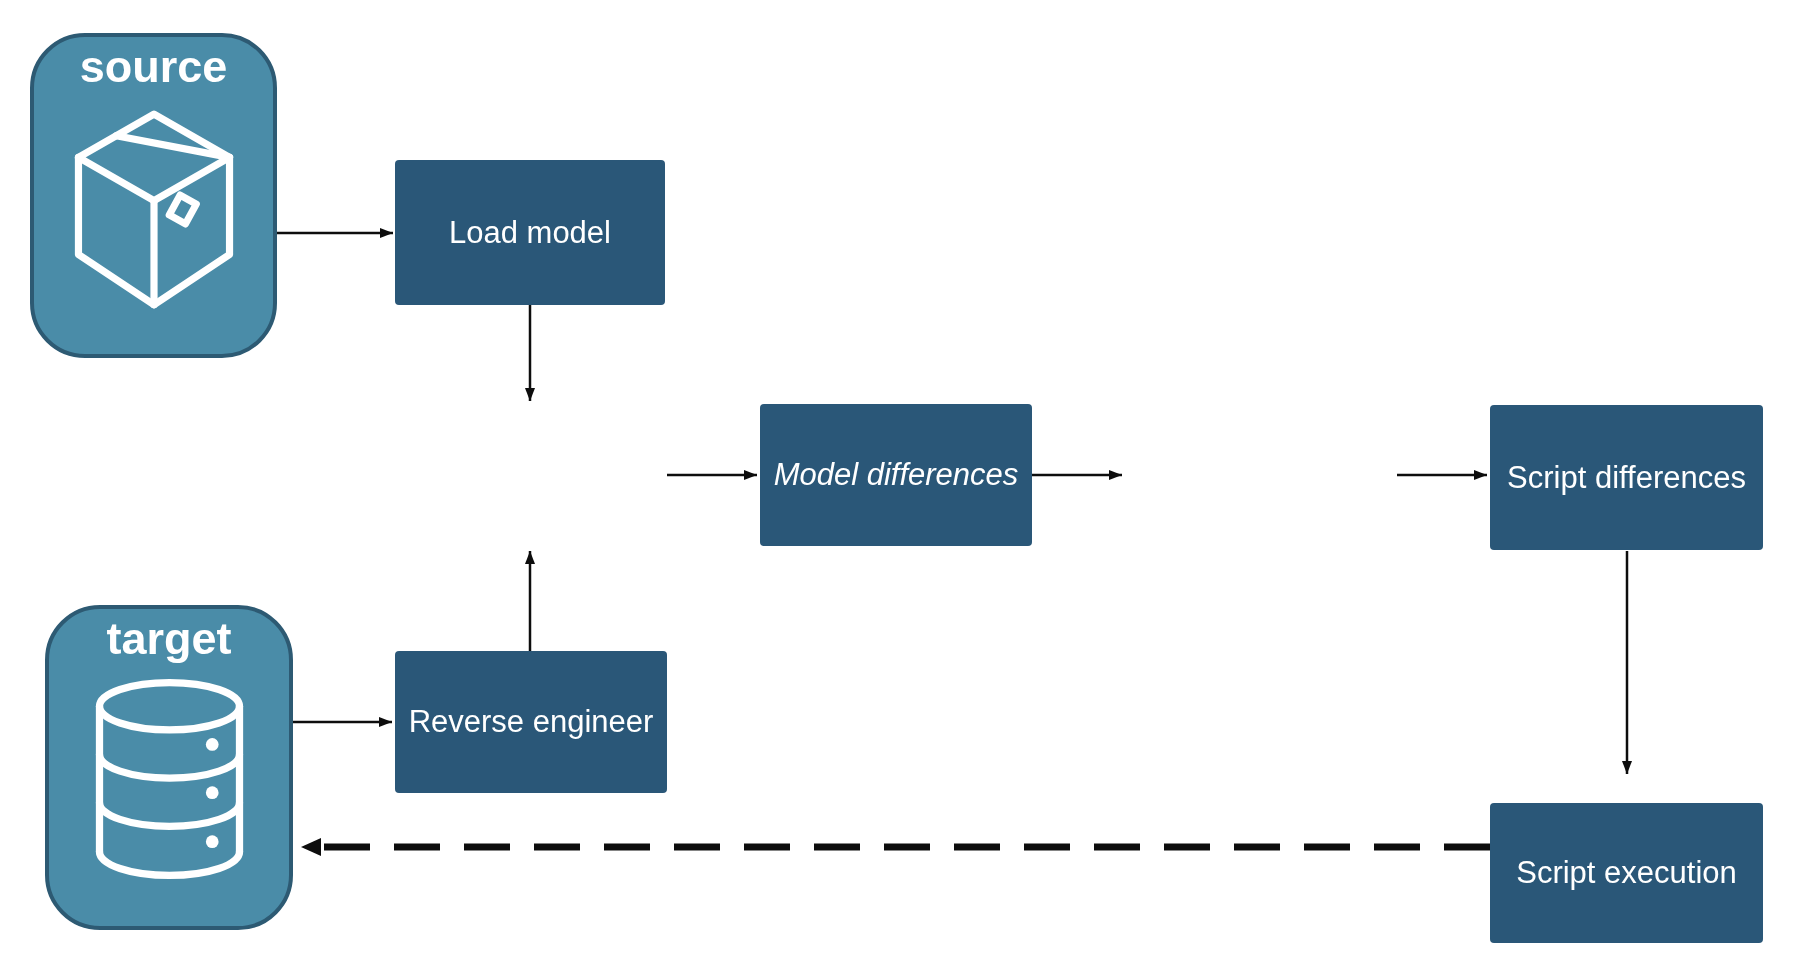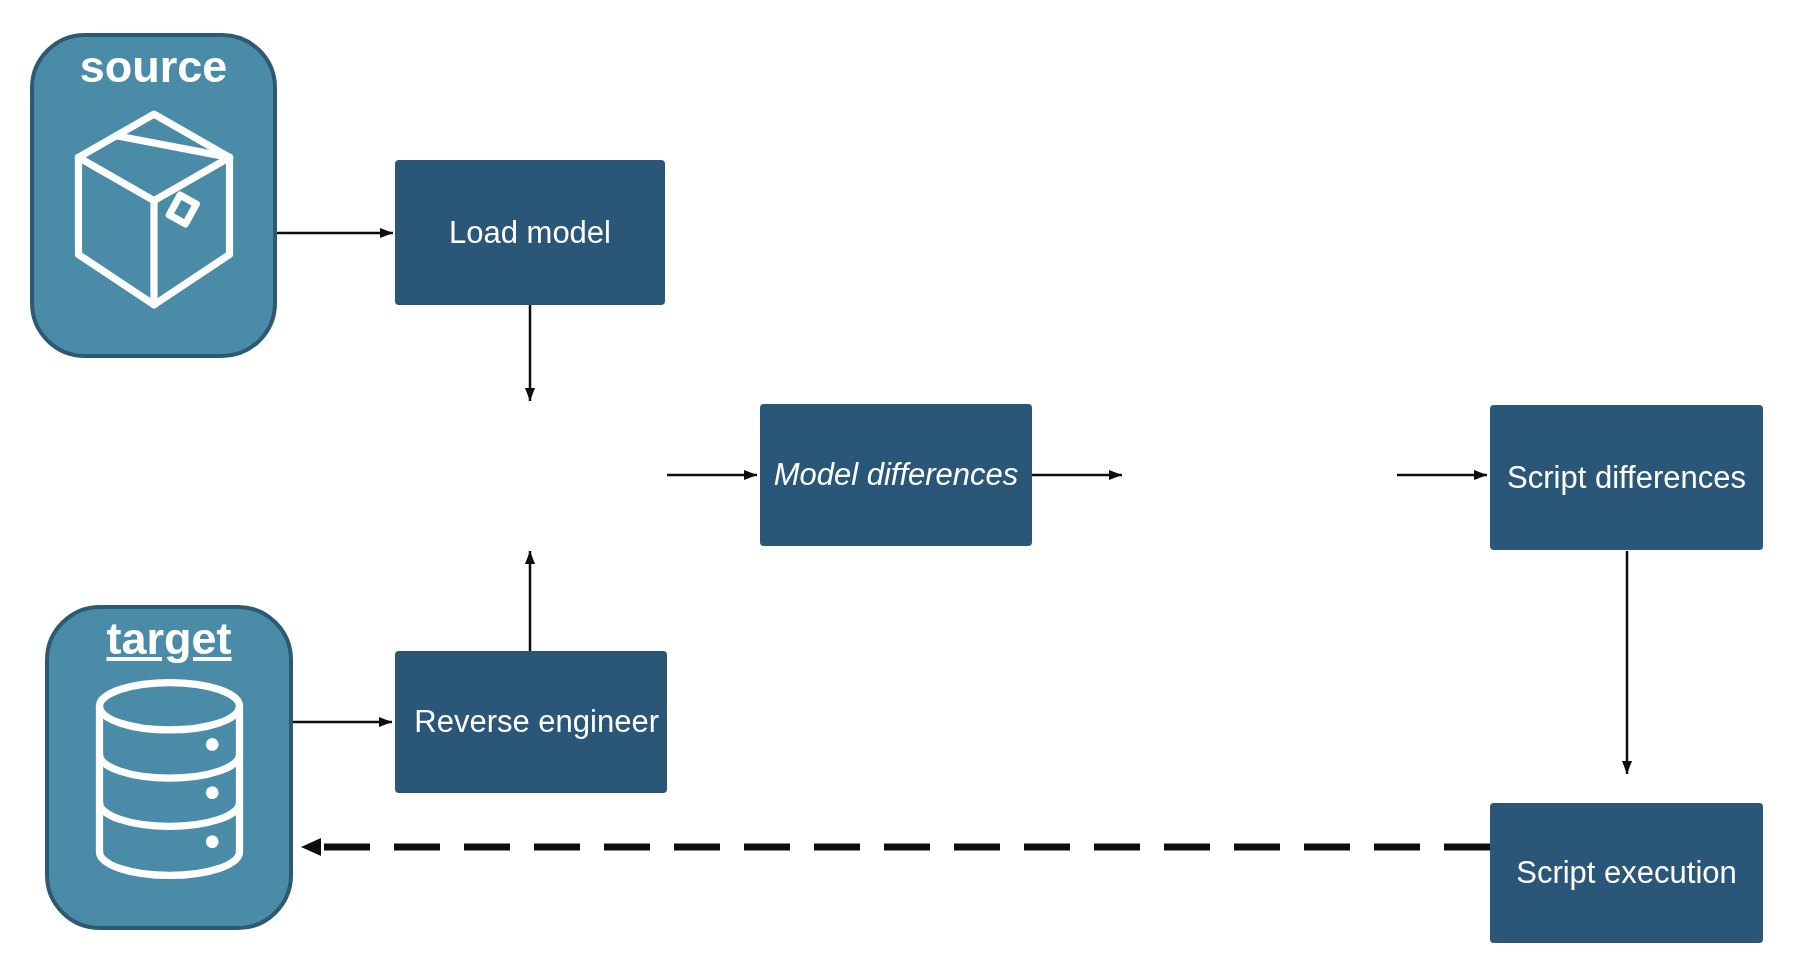--- a/index.html
+++ b/index.html
@@ -17,27 +17,27 @@
   .entity {
     position:absolute; background:var(--entity-fill,#4a8ca8);
     border:4px solid var(--entity-border,#2d5a73); border-radius:55px;
     box-sizing:border-box; display:flex; flex-direction:column; align-items:center;
     color:var(--label-text,#ffffff);
   }
   .entity-label { font-weight:bold; font-size:45px; margin-top:4px; }
   .entity .icon { margin-top:14px; }
 
   #node-source            { left:30px;   top:33px;  width:247px; height:325px; }
-  #node-target            { left:45px;   top:605px; width:248px; height:325px;text-decoration:underline; }
+  #node-target            { left:45px;   top:605px; width:248px; height:325px; }
   #node-load-model        { left:395px;  top:160px; width:270px; height:145px; }
   #node-model-comparison  { left:395px;  top:404px; width:272px; height:143px; }
   #node-model-differences { left:760px;  top:404px; width:272px; height:142px;font-style:italic; }
   #node-deployment-plan   { left:1125px; top:404px; width:272px; height:141px; }
   #node-script-generation { left:1490px; top:405px; width:273px; height:145px; }
-  #node-reverse-engineer  { left:395px;  top:651px; width:272px; height:142px;justify-content:flex-end; }
+  #node-reverse-engineer  { left:395px;  top:651px; width:272px; height:142px; }
   #node-script-execution  { left:1490px; top:803px; width:273px; height:140px; }
 </style>
 </head>
 <body>
 
 <div class="canvas">
 
   <svg class="edges">
     <defs>
       <marker id="ah" markerUnits="userSpaceOnUse" markerWidth="16" markerHeight="12" refX="13" refY="5" orient="auto">

